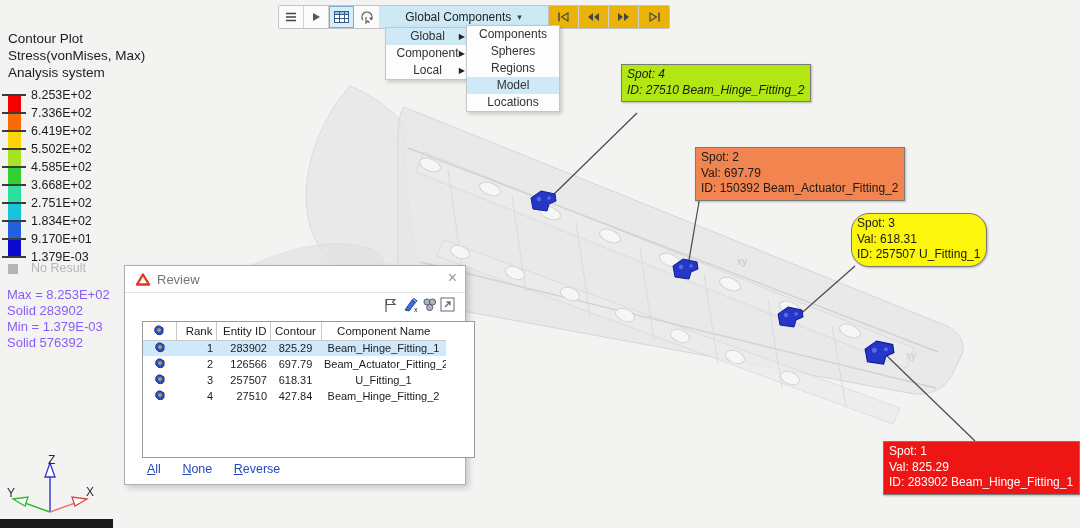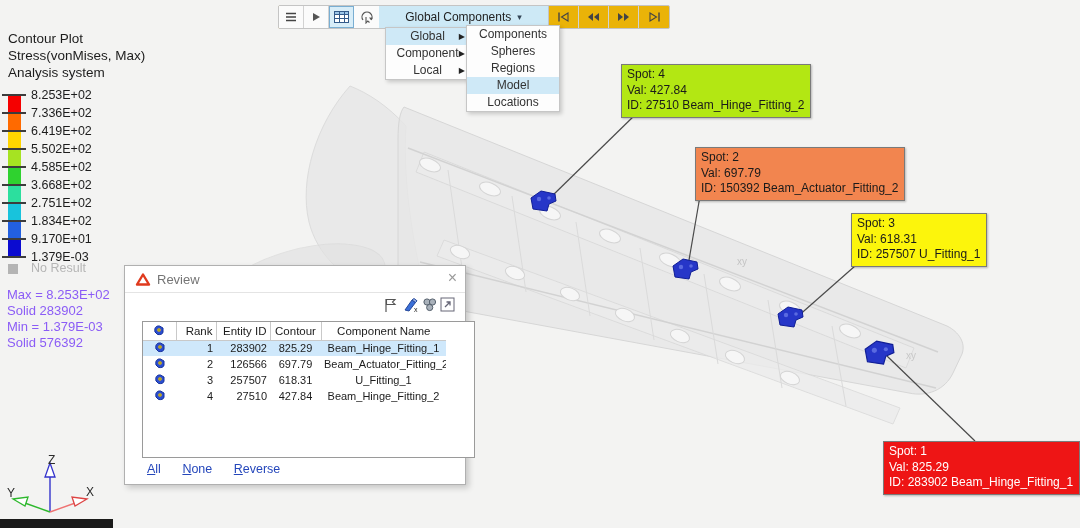--- a/index.html
+++ b/index.html
@@ -205,31 +205,30 @@
 
     <div id="noresult-sq" class="abs"></div>
     <div id="noresult-lb" class="abs">No Result</div>
 
     <div class="stat" style="top:287px;">Max =  8.253E+02</div>
     <div class="stat" style="top:303px;">Solid 283902</div>
     <div class="stat" style="top:319px;">Min =  1.379E-03</div>
     <div class="stat" style="top:335px;">Solid 576392</div>
   </div>
 
-  <div class="spot" id="spot4" style="background-color: rgb(179, 231, 19); color: rgb(26, 26, 26);">
+  <div class="spot" id="spot4" style="background-color: rgb(179, 231, 19); color: rgb(26, 26, 26); font-style: italic;">
     <div>Spot: 4</div>
-    <div>Val: 427.84</div>
     <div>ID: 27510 Beam_Hinge_Fitting_2</div>
   </div>
   <div class="spot" id="spot2" style="background-color: rgb(242, 133, 79); color: rgb(26, 26, 26);">
     <div>Spot: 2</div>
     <div>Val: 697.79</div>
     <div>ID: 150392 Beam_Actuator_Fitting_2</div>
   </div>
-  <div class="spot" id="spot3" style="background-color: rgb(252, 245, 12); color: rgb(26, 26, 26);">
+  <div class="spot" id="spot3" style="background-color: rgb(252, 245, 12); color: rgb(26, 26, 26); border-radius: 18px;">
     <div>Spot: 3</div>
     <div>Val: 618.31</div>
     <div>ID: 257507 U_Fitting_1</div>
   </div>
   <div class="spot" id="spot1" style="background-color: rgb(238, 21, 21); color: rgb(255, 255, 255);">
     <div>Spot: 1</div>
     <div>Val: 825.29</div>
     <div>ID: 283902 Beam_Hinge_Fitting_1</div>
   </div>
 

